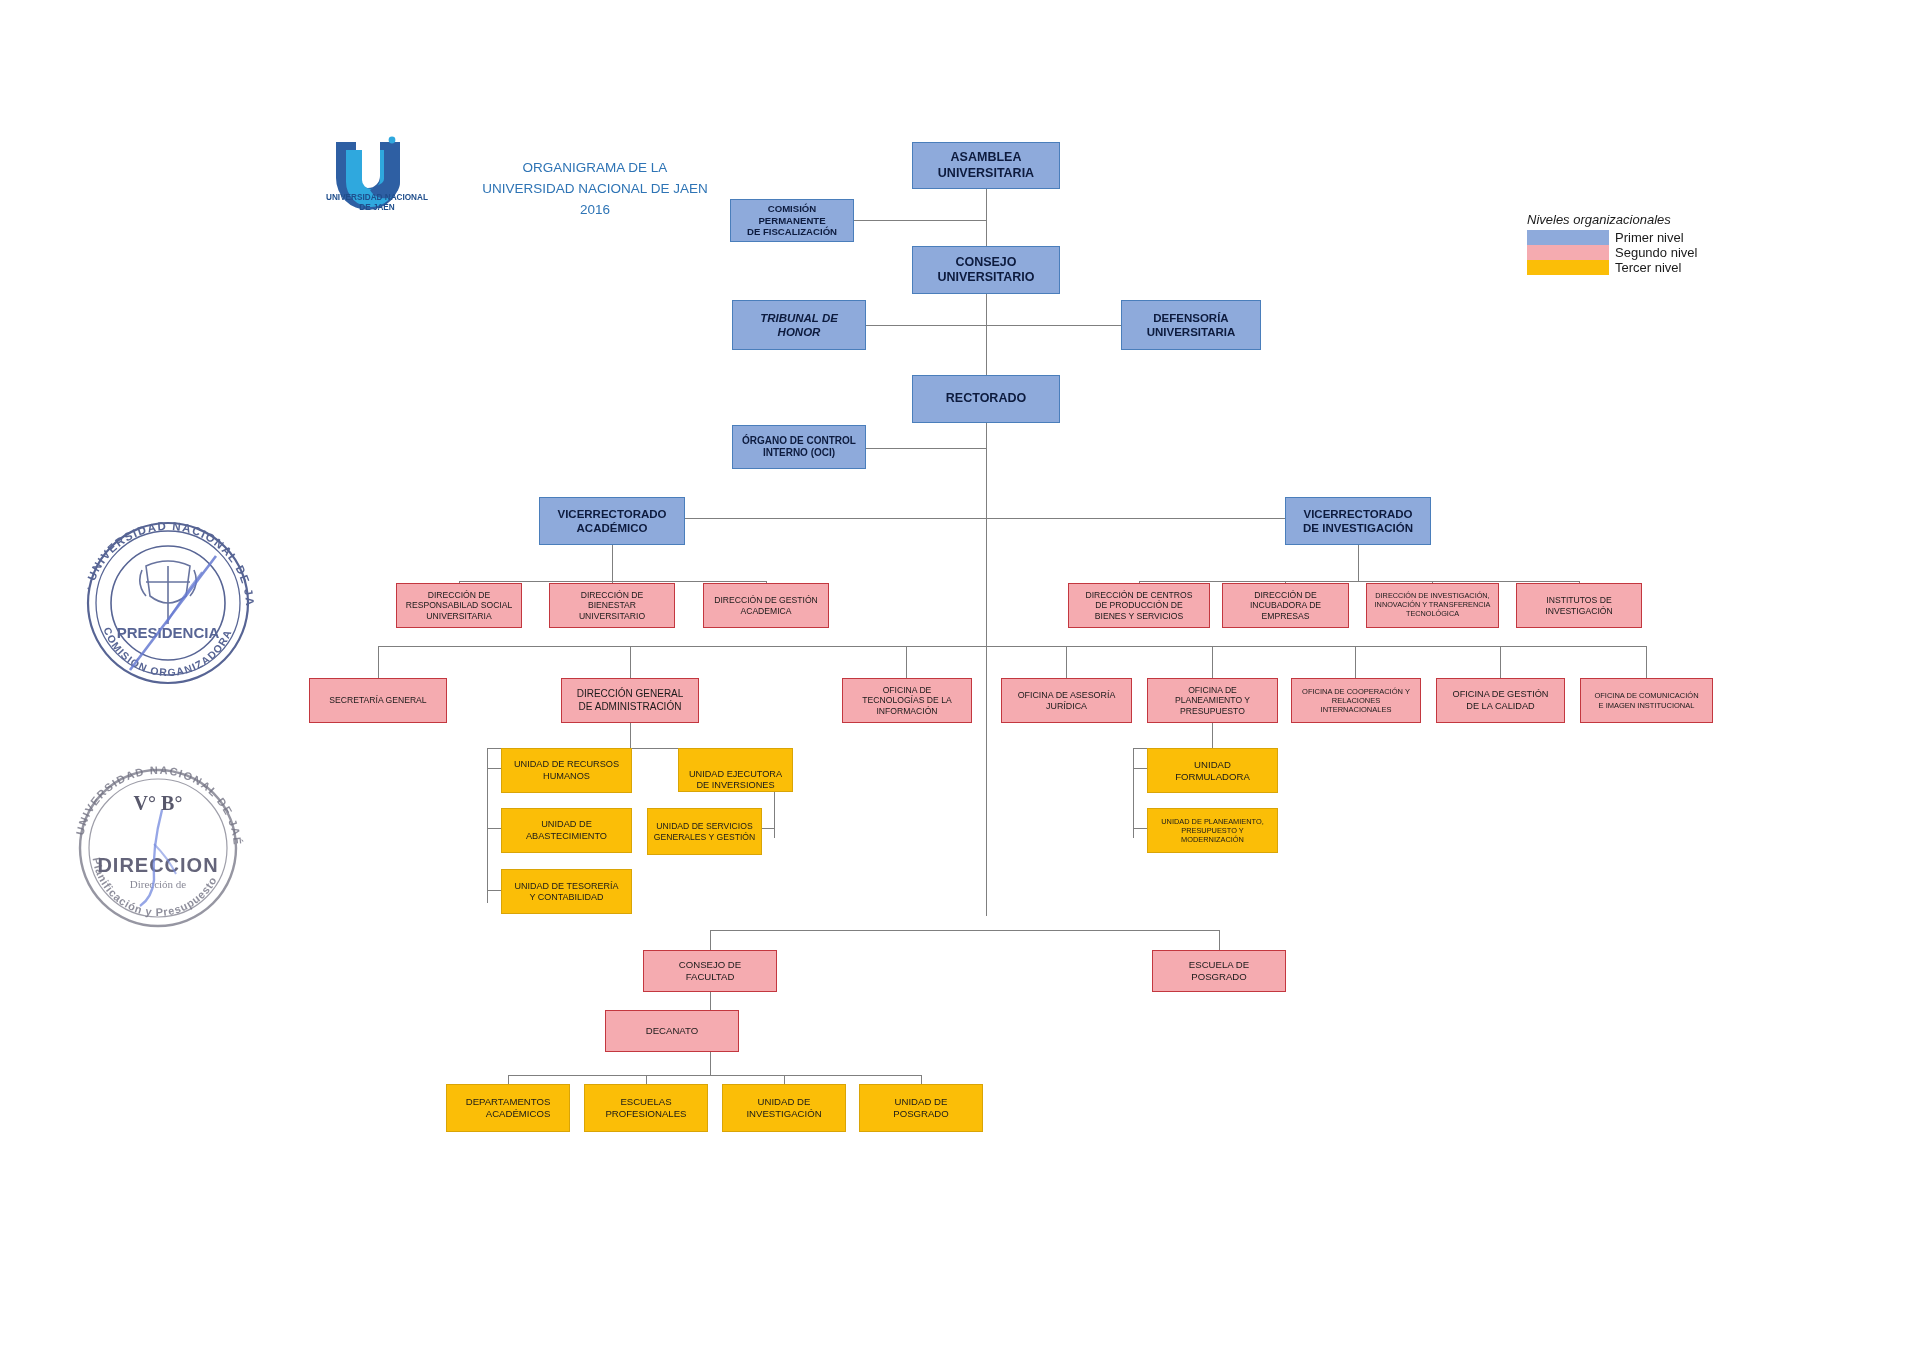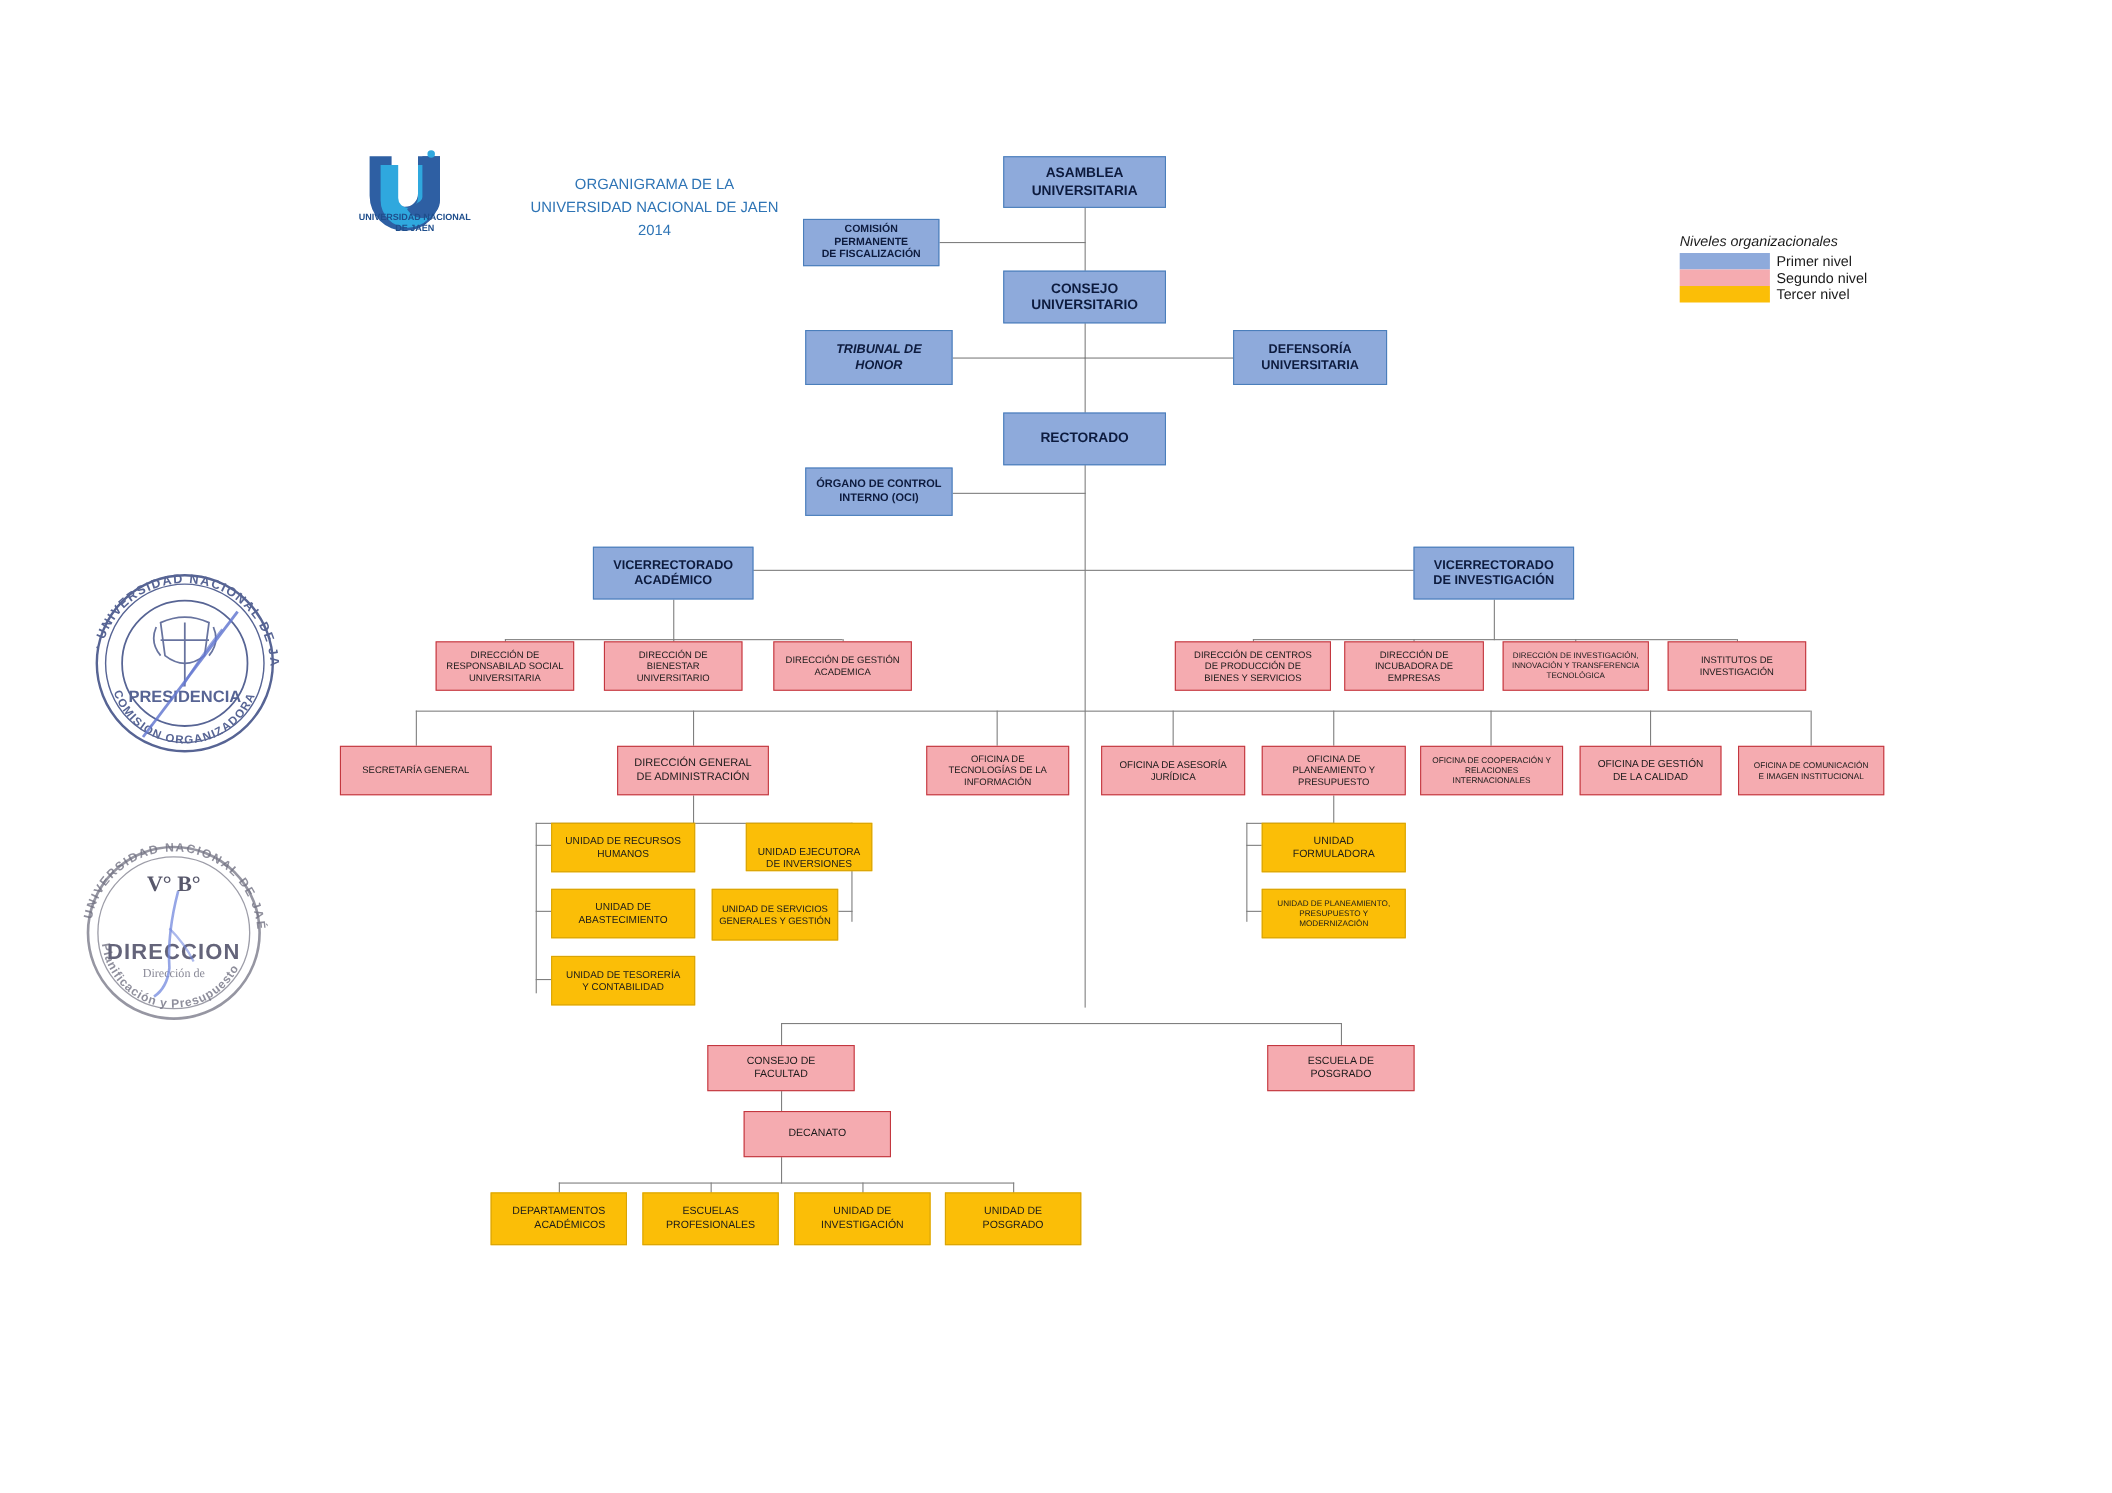--- a/index.html
+++ b/index.html
@@ -48,21 +48,21 @@
       <path d="M62 6 h16 v40 a16 16 0 0 1 -30 8 l12 -7 a5 5 0 0 0 2 -4 Z" fill="#2E5FA3"></path>
       <circle cx="70" cy="4" r="3.4" fill="#2FA8DE"></circle>
       <text x="55" y="64" font-size="8.2" font-weight="bold" fill="#1F4E8C" text-anchor="middle" font-family="Liberation Sans, sans-serif">UNIVERSIDAD NACIONAL</text>
       <text x="55" y="74" font-size="8.2" font-weight="bold" fill="#1F4E8C" text-anchor="middle" font-family="Liberation Sans, sans-serif">DE JAÉN</text>
     </svg>
   </div>
 
   <div id="title-block">
     <div>ORGANIGRAMA DE LA</div>
     <div>UNIVERSIDAD NACIONAL DE JAEN</div>
-    <div>2014</div>
+    <div>2016</div>
   </div>
 
   <div id="legend">
     <div class="ltitle">Niveles organizacionales</div>
     <div class="lrow">
       <div class="sw" style="background:#8EAADB"></div>
       <div class="lbl">Primer nivel</div>
     </div>
     <div class="lrow">
       <div class="sw" style="background:#F5ABB0"></div>
@@ -292,21 +292,21 @@
   <div class="node lvl3" style="left:1147px;top:808px;width:131px;height:45px;font-size:7.4px;">
     <span>UNIDAD DE PLANEAMIENTO,<br>PRESUPUESTO Y<br>MODERNIZACIÓN</span>
   </div>
 
   <div class="node lvl2" style="left:643px;top:950px;width:134px;height:42px;font-size:9.6px;">
     <span>CONSEJO DE<br>FACULTAD</span>
   </div>
   <div class="node lvl2" style="left:1152px;top:950px;width:134px;height:42px;font-size:9.6px;">
     <span>ESCUELA DE<br>POSGRADO</span>
   </div>
-  <div class="node lvl2" style="left:676px;top:1010px;width:134px;height:42px;font-size:9.6px;">
+  <div class="node lvl2" style="left:605px;top:1010px;width:134px;height:42px;font-size:9.6px;">
     <span>DECANATO</span>
   </div>
 
   <div class="node lvl3" style="left:446px;top:1084px;width:124px;height:48px;font-size:9.6px;text-align:right;">
     <span>DEPARTAMENTOS<br>ACADÉMICOS</span>
   </div>
   <div class="node lvl3" style="left:584px;top:1084px;width:124px;height:48px;font-size:9.6px;">
     <span>ESCUELAS<br>PROFESIONALES</span>
   </div>
   <div class="node lvl3" style="left:722px;top:1084px;width:124px;height:48px;font-size:9.6px;">

